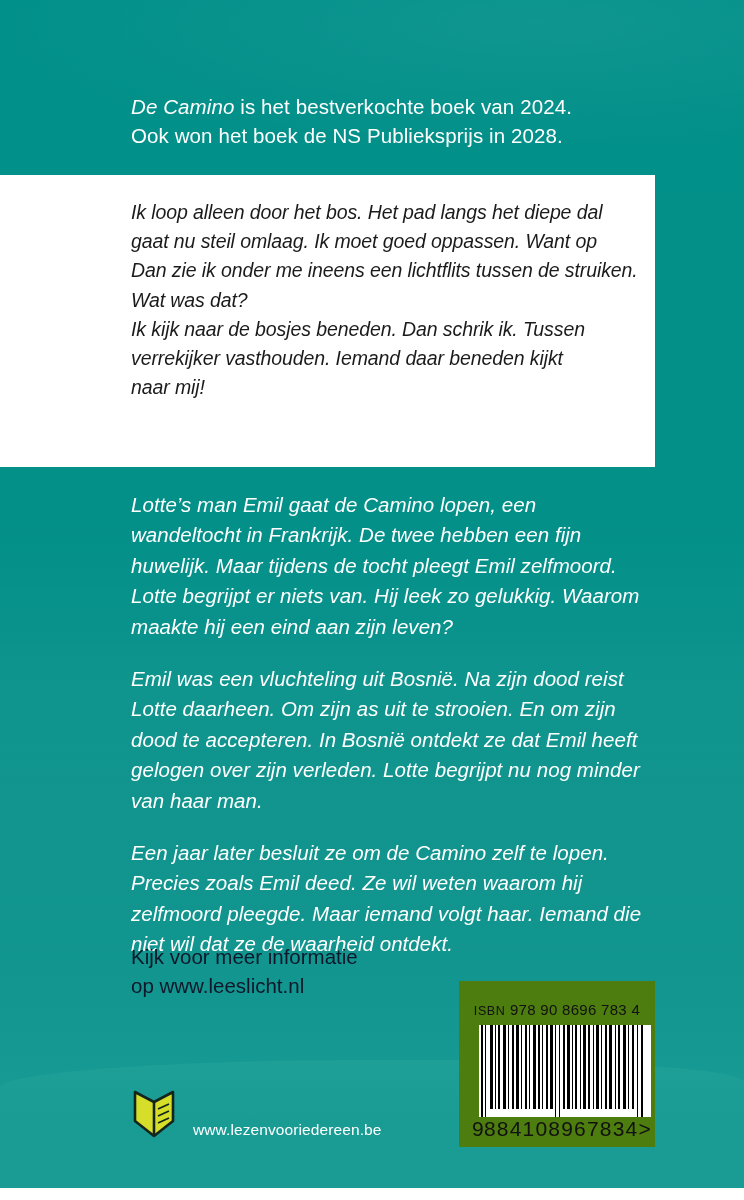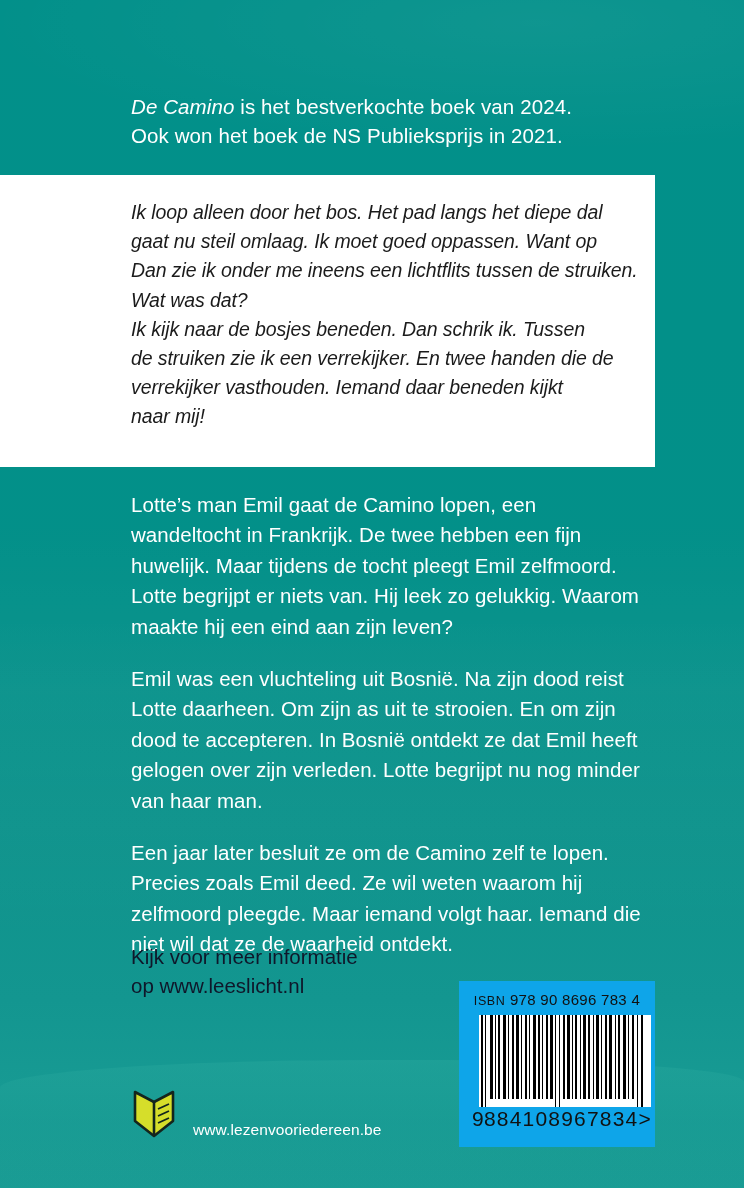--- a/index.html
+++ b/index.html
@@ -107,20 +107,21 @@
     left: 131px;
     top: 490px;
     width: 520px;
     color: #ffffff;
     font-size: 20.5px;
     line-height: 30.4px;
     letter-spacing: 0.05px;
   }
   .body-copy p {
     margin: 0 0 22px 0;
+    font-style: italic;
   }
   .body-copy p:last-child { margin-bottom: 10px; }
 
   
   .more-info {
     position: absolute;
     left: 131px;
     top: 942px;
     width: 340px;
     color: #0f172a;
@@ -128,23 +129,23 @@
     line-height: 29px;
   }
 
   
   .barcode-box {
     position: absolute;
     left: 459px;
     top: 981px;
     width: 196px;
     height: 166px;
-    background: #0ea5e9;
+    background: #4d7c0f;
     box-sizing: border-box;
-    padding: 10px 12px 6px 12px;
+    padding: 20px 12px 6px 12px;
   }
   .isbn-line {
     text-align: center;
     color: #111111;
     font-size: 15px;
     letter-spacing: 0.3px;
     white-space: nowrap;
   }
   .isbn-line .small-caps {
     font-size: 12.5px;
@@ -196,31 +197,30 @@
 
 <div class="cover">
 
   <div class="bg-base"></div>
   <div class="bg-haze-top"></div>
   <div class="bg-mist"></div>
   <div class="bg-hill"></div>
 
   <div class="promo">
     <div><span class="ttl">De Camino</span><span> is het bestverkochte boek van 2024.</span></div>
-    <div>Ook won het boek de NS Publieksprijs in 2021.</div>
+    <div>Ook won het boek de NS Publieksprijs in 2028.</div>
   </div>
 
   <div class="quote-band"></div>
   <div class="quote-text">
     <div>Ik loop alleen door het bos. Het pad langs het diepe dal</div>
     <div>gaat nu steil omlaag. Ik moet goed oppassen. Want op</div>
     <div>Dan zie ik onder me ineens een lichtflits tussen de struiken.</div>
     <div>Wat was dat?</div>
     <div>Ik kijk naar de bosjes beneden. Dan schrik ik. Tussen</div>
-    <div>de struiken zie ik een verrekijker. En twee handen die de</div>
     <div>verrekijker vasthouden. Iemand daar beneden kijkt</div>
     <div>naar mij!</div>
   </div>
 
   <div class="body-copy">
     <p>Lotte’s man Emil gaat de Camino lopen, een wandeltocht in Frankrijk. De twee hebben een fijn huwelijk. Maar tijdens de tocht pleegt Emil zelfmoord. Lotte begrijpt er niets van. Hij leek zo gelukkig. Waarom maakte hij een eind aan zijn leven?</p>
     <p>Emil was een vluchteling uit Bosnië. Na zijn dood reist Lotte daarheen. Om zijn as uit te strooien. En om zijn dood te accepteren. In Bosnië ontdekt ze dat Emil heeft gelogen over zijn verleden. Lotte begrijpt nu nog minder van haar man.</p>
     <p>Een jaar later besluit ze om de Camino zelf te lopen. Precies zoals Emil deed. Ze wil weten waarom hij zelfmoord pleegde. Maar iemand volgt haar. Iemand die niet wil dat ze de waarheid ontdekt.</p>
   </div>
 

